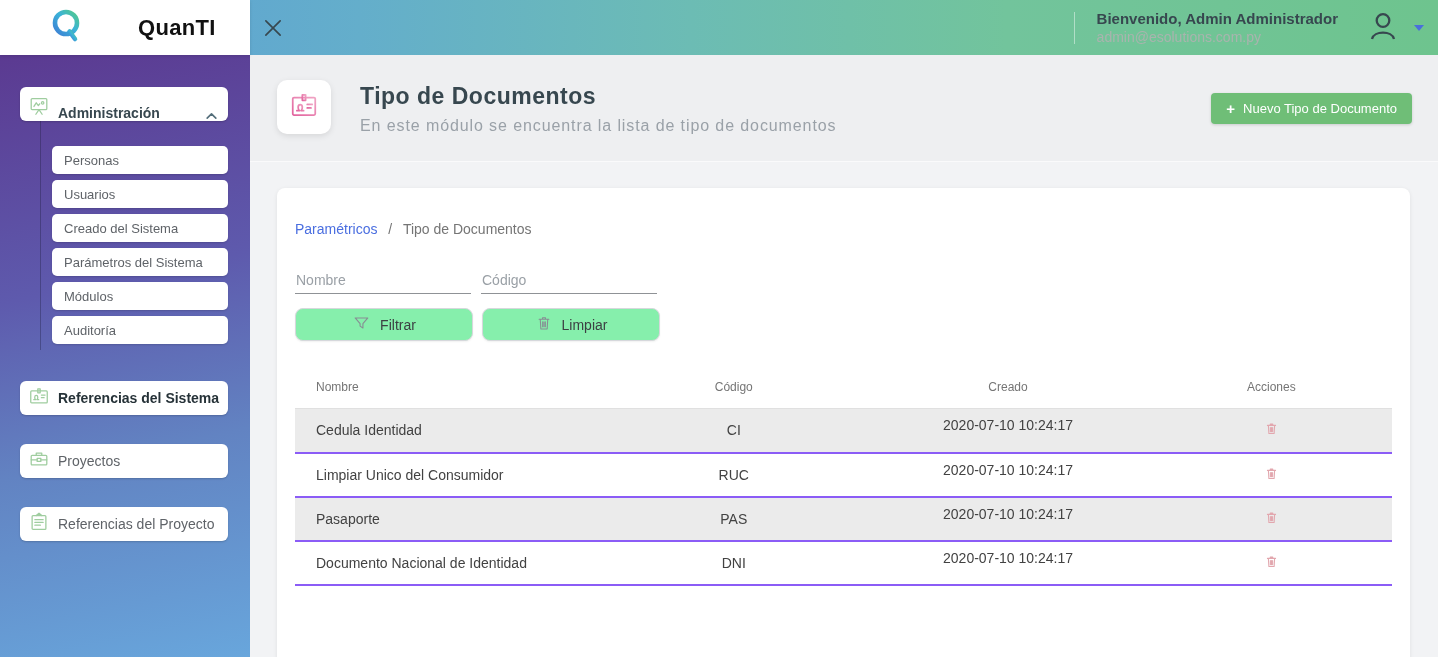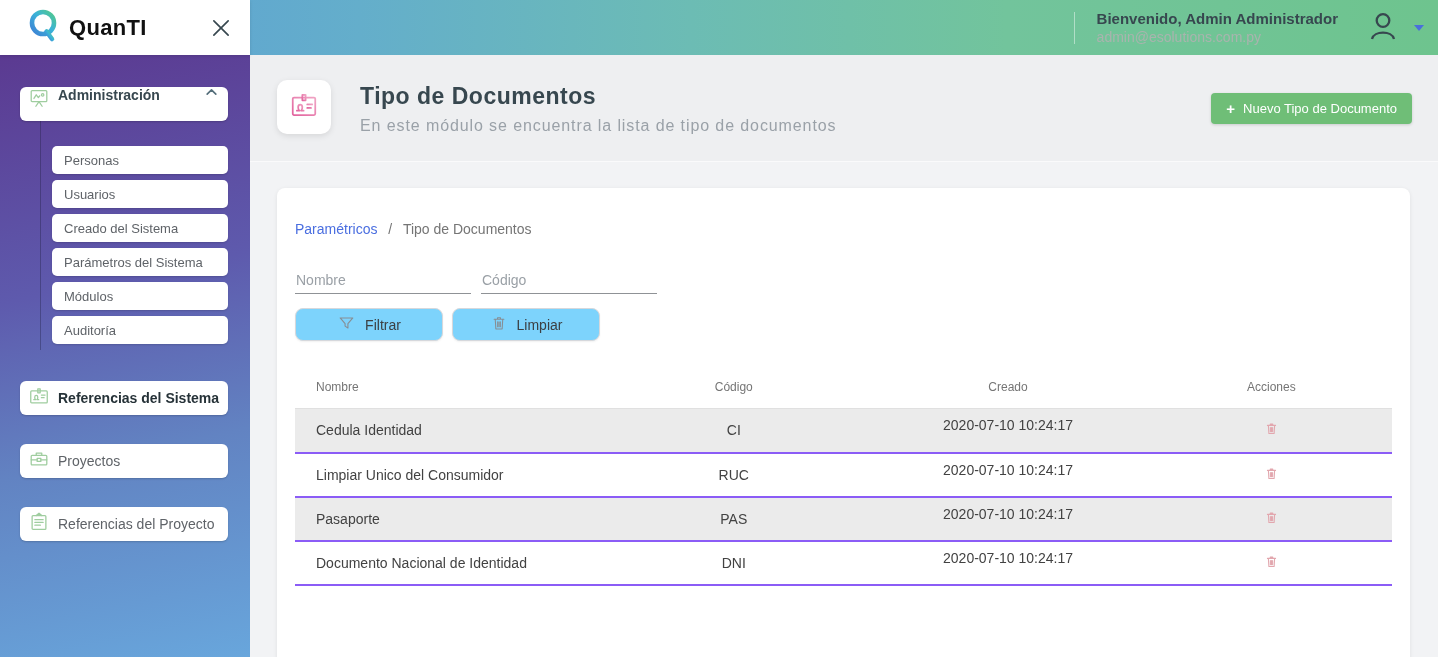--- a/index.html
+++ b/index.html
@@ -3,37 +3,37 @@
 <meta charset="utf-8">
 <style>
   * { margin:0; padding:0; box-sizing:border-box; }
   html,body { width:1438px; height:657px; overflow:hidden;
     font-family:"Liberation Sans", sans-serif; background:#f2f3f5; }
 
   
   .topbar { position:absolute; top:0; left:0; width:1438px; height:55px;
     background:linear-gradient(90deg,#5b9ed6 0%,#64aecb 25%,#6cbcb4 48%,#72c49c 70%,#6ec48e 100%); }
   .logo-panel { position:absolute; top:0; left:0; width:250px; height:55px; background:#ffffff;
-    display:flex; align-items:center; padding:0 18px 0 26px; box-shadow:0 1px 3px rgba(0,0,0,.12); z-index:5; }
+    display:flex; align-items:center; padding:0 18px 0 49px; box-shadow:0 1px 3px rgba(0,0,0,.12); z-index:5;gap:46px; }
   .logo-text { font-size:22px; font-weight:bold; color:#111; letter-spacing:.3px; margin-left:7px; }
   .close-x { margin-left:auto; cursor:pointer; display:flex; align-items:center; }
   .user-block { position:absolute; top:0; right:14px; height:55px; display:flex; align-items:center; }
   .user-divider { width:1px; height:32px; background:rgba(255,255,255,.45); margin-right:22px; }
   .user-texts { text-align:left; margin-right:26px; }
   .user-name { font-size:15px; font-weight:bold; color:#37474f; line-height:19px; }
   .user-email { font-size:14px; color:#a9b4ae; line-height:18px; }
   .caret-down { width:0; height:0; border-left:5px solid transparent; border-right:5px solid transparent;
     border-top:6px solid #4a6fdc; margin-left:12px; cursor:pointer; }
 
   
   .sidebar { position:absolute; top:55px; left:0; width:250px; height:602px;
     background:linear-gradient(168deg,#5b3a91 0%,#5e5aad 38%,#6283c2 65%,#68a6dc 100%); }
   .connector { position:absolute; left:40px; top:66px; width:1px; height:229px; background:rgba(30,30,60,.35); }
   .admin-item { position:absolute; top:32px; left:20px; width:208px; height:34px; background:#fff;
-    border-radius:6px; display:flex; align-items:flex-start; padding:0 10px 0 8px; cursor:pointer;
+    border-radius:6px; display:flex; align-items:flex-end; padding:0 10px 0 8px; cursor:pointer;
     box-shadow:0 1px 2px rgba(0,0,0,.18); }
   .admin-label { font-size:14px; font-weight:bold; color:#37474f; margin-left:8px; }
   .admin-item .chev { margin-left:auto; display:flex; }
   .sub-items { position:absolute; top:91px; left:52px; width:176px; }
   .sub-item { height:28px; margin-bottom:6px; background:#fff; border-radius:5px; display:flex;
     align-items:center; padding-left:12px; font-size:13px; color:#5f6368; cursor:pointer;
     box-shadow:0 1px 2px rgba(0,0,0,.15); }
   .side-link { position:absolute; left:20px; width:208px; height:34px; background:#fff; border-radius:6px;
     display:flex; align-items:center; padding-left:8px; cursor:pointer; box-shadow:0 1px 2px rgba(0,0,0,.18); }
   .side-link .lbl { font-size:14px; color:#5f6368; margin-left:8px; }
@@ -57,21 +57,21 @@
     height:500px; padding:0 18px; }
   .breadcrumb { padding-top:33px; font-size:14px; color:#757575; }
   .breadcrumb .parent { color:#4a6ee0; text-decoration:none; cursor:pointer; }
   .breadcrumb .sep { margin:0 7px; color:#757575; }
 
   .filter-row { display:flex; gap:10px; margin-top:33px; }
   .m-input { width:176px; height:24px; border:none; border-bottom:1px solid #8f9296; font-size:14px;
     background:transparent; color:#333; outline:none; padding:0 1px 4px 1px; font-family:"Liberation Sans",sans-serif; }
   .m-input::placeholder { color:#9aa0a6; }
   .btn-row { display:flex; gap:9px; margin-top:14px; }
-  .flat-btn { width:148px; height:33px; background:#7dd3fc; border:1px solid #d6d8dc; border-radius:8px;
+  .flat-btn { width:178px; height:33px; background:#86efac; border:1px solid #d6d8dc; border-radius:8px;
     display:flex; align-items:center; justify-content:center; gap:9px; font-size:14px; color:#3c4043;
     cursor:pointer; box-shadow:0 1px 2px rgba(0,0,0,.06); font-family:"Liberation Sans",sans-serif; }
 
   table.doc-table { width:100%; margin-top:27px; border-collapse:collapse; }
   .doc-table th { font-size:12px; font-weight:normal; color:#757575; padding:12px 0 14px 0;
     border-bottom:1px solid #e0e0e0; }
   .doc-table th.col-nombre { text-align:left; padding-left:21px; width:28%; }
   .doc-table th.col-codigo { width:24%; } .doc-table th.col-creado { width:26%; } .doc-table th.col-acciones { width:22%; }
   .doc-table td { height:44px; font-size:14px; color:#424242; border-bottom:2px solid #8b5cf6; }
   .doc-table tbody tr:nth-child(odd) { background:#ebebeb; }

